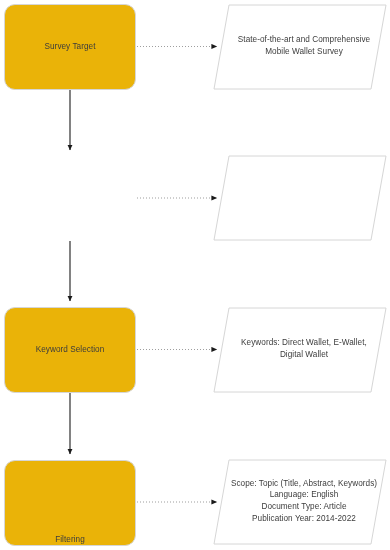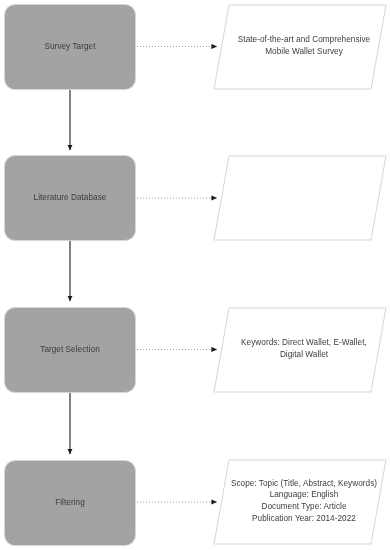--- a/index.html
+++ b/index.html
@@ -31,21 +31,21 @@
     position: absolute;
     box-sizing: border-box;
     display: flex;
     align-items: center;
     justify-content: center;
     text-align: center;
   }
   .process {
     border: 1px solid #d6d6d6;
     border-radius: 11px;
-    background: #a3a3a3;
+    background: #eab308;
     left: 4px;
     width: 132px;
     height: 86px;
   }
   .process .label {
     font-size: 8.2px;
     color: #3c3c3c;
     letter-spacing: 0.05px;
     line-height: 1.25;
   }
@@ -106,41 +106,38 @@
     <span class="label">Survey Target</span>
   </div>
   <div class="node data-shape" style="top:4px;">
     <svg class="para-svg" viewBox="0 0 180 86" xmlns="http://www.w3.org/2000/svg">
       <polygon points="19,1 176,1 161,85 4,85" fill="#ffffff" stroke="#d6d6d6" stroke-width="1"></polygon>
     </svg>
     <span class="label">State-of-the-art  and Comprehensive
 Mobile Wallet Survey</span>
   </div>
 
-  <div class="node process" style="top:155px;">
-    <span class="label">Literature Database</span>
-  </div>
   <div class="node data-shape" style="top:155px;">
     <svg class="para-svg" viewBox="0 0 180 86" xmlns="http://www.w3.org/2000/svg">
       <polygon points="19,1 176,1 161,85 4,85" fill="#ffffff" stroke="#d6d6d6" stroke-width="1"></polygon>
     </svg>
   </div>
 
   <div class="node process" style="top:307px;">
-    <span class="label">Target Selection</span>
+    <span class="label">Keyword Selection</span>
   </div>
   <div class="node data-shape" style="top:307px;">
     <svg class="para-svg" viewBox="0 0 180 86" xmlns="http://www.w3.org/2000/svg">
       <polygon points="19,1 176,1 161,85 4,85" fill="#ffffff" stroke="#d6d6d6" stroke-width="1"></polygon>
     </svg>
     <span class="label">Keywords: Direct Wallet, E-Wallet,
 Digital Wallet</span>
   </div>
 
-  <div class="node process" style="top:460px;">
+  <div class="node process" style="top:460px;align-items:flex-end;">
     <span class="label">Filtering</span>
   </div>
   <div class="node data-shape" style="top:459px;">
     <svg class="para-svg" viewBox="0 0 180 86" xmlns="http://www.w3.org/2000/svg">
       <polygon points="19,1 176,1 161,85 4,85" fill="#ffffff" stroke="#d6d6d6" stroke-width="1"></polygon>
     </svg>
     <span class="label">Scope: Topic (Title, Abstract, Keywords)
 Language: English
 Document Type: Article
 Publication Year: 2014-2022</span>

